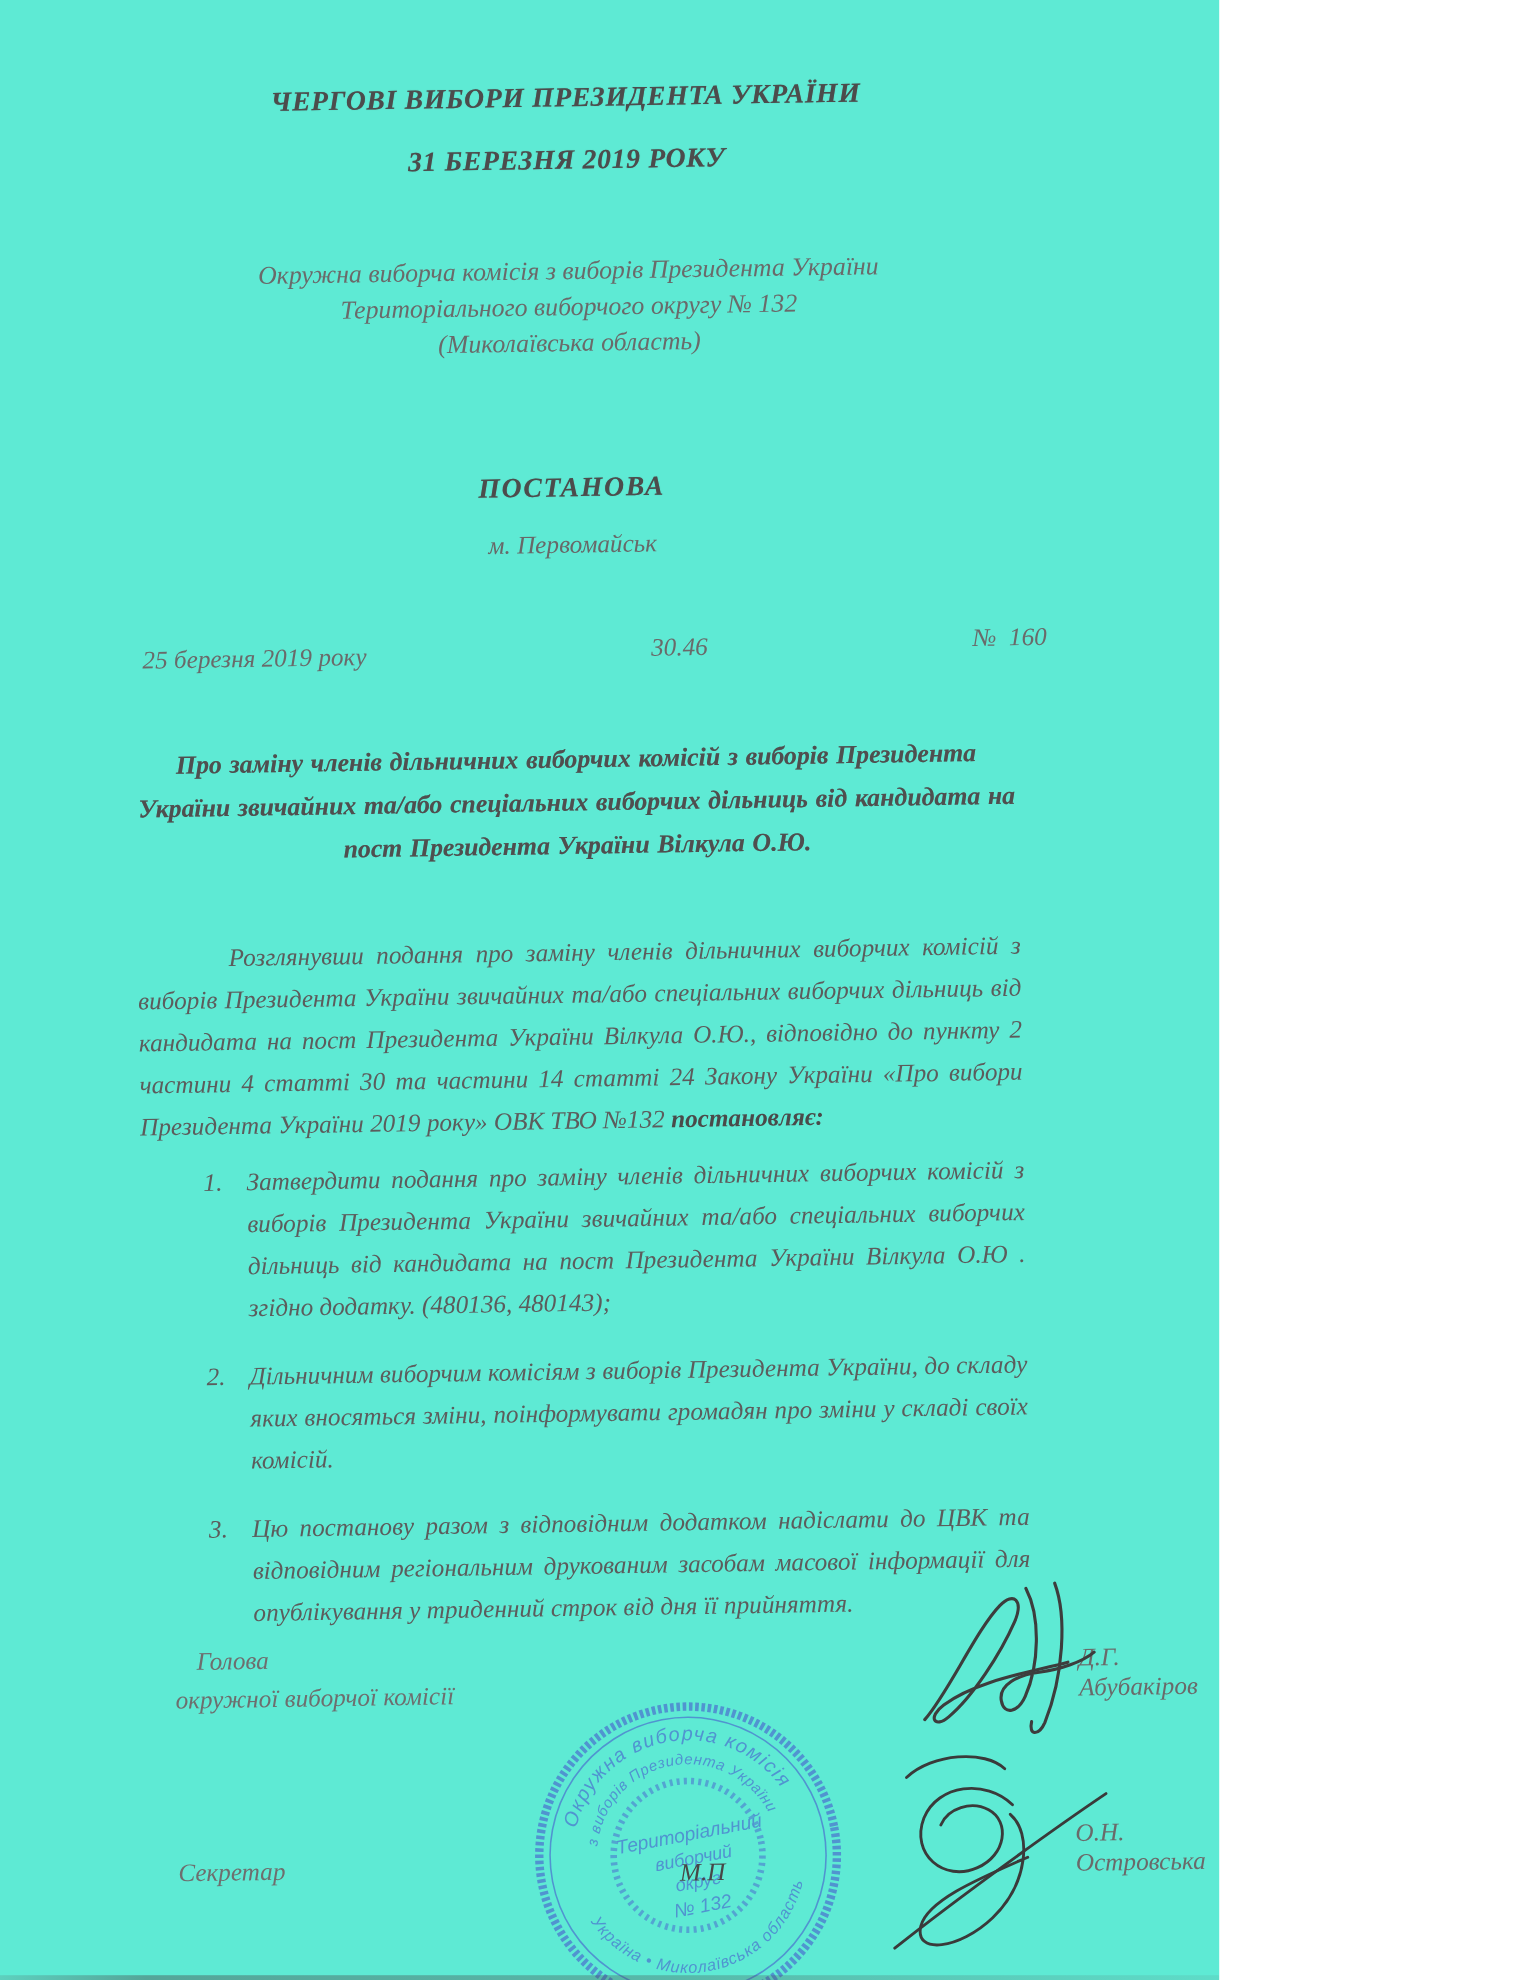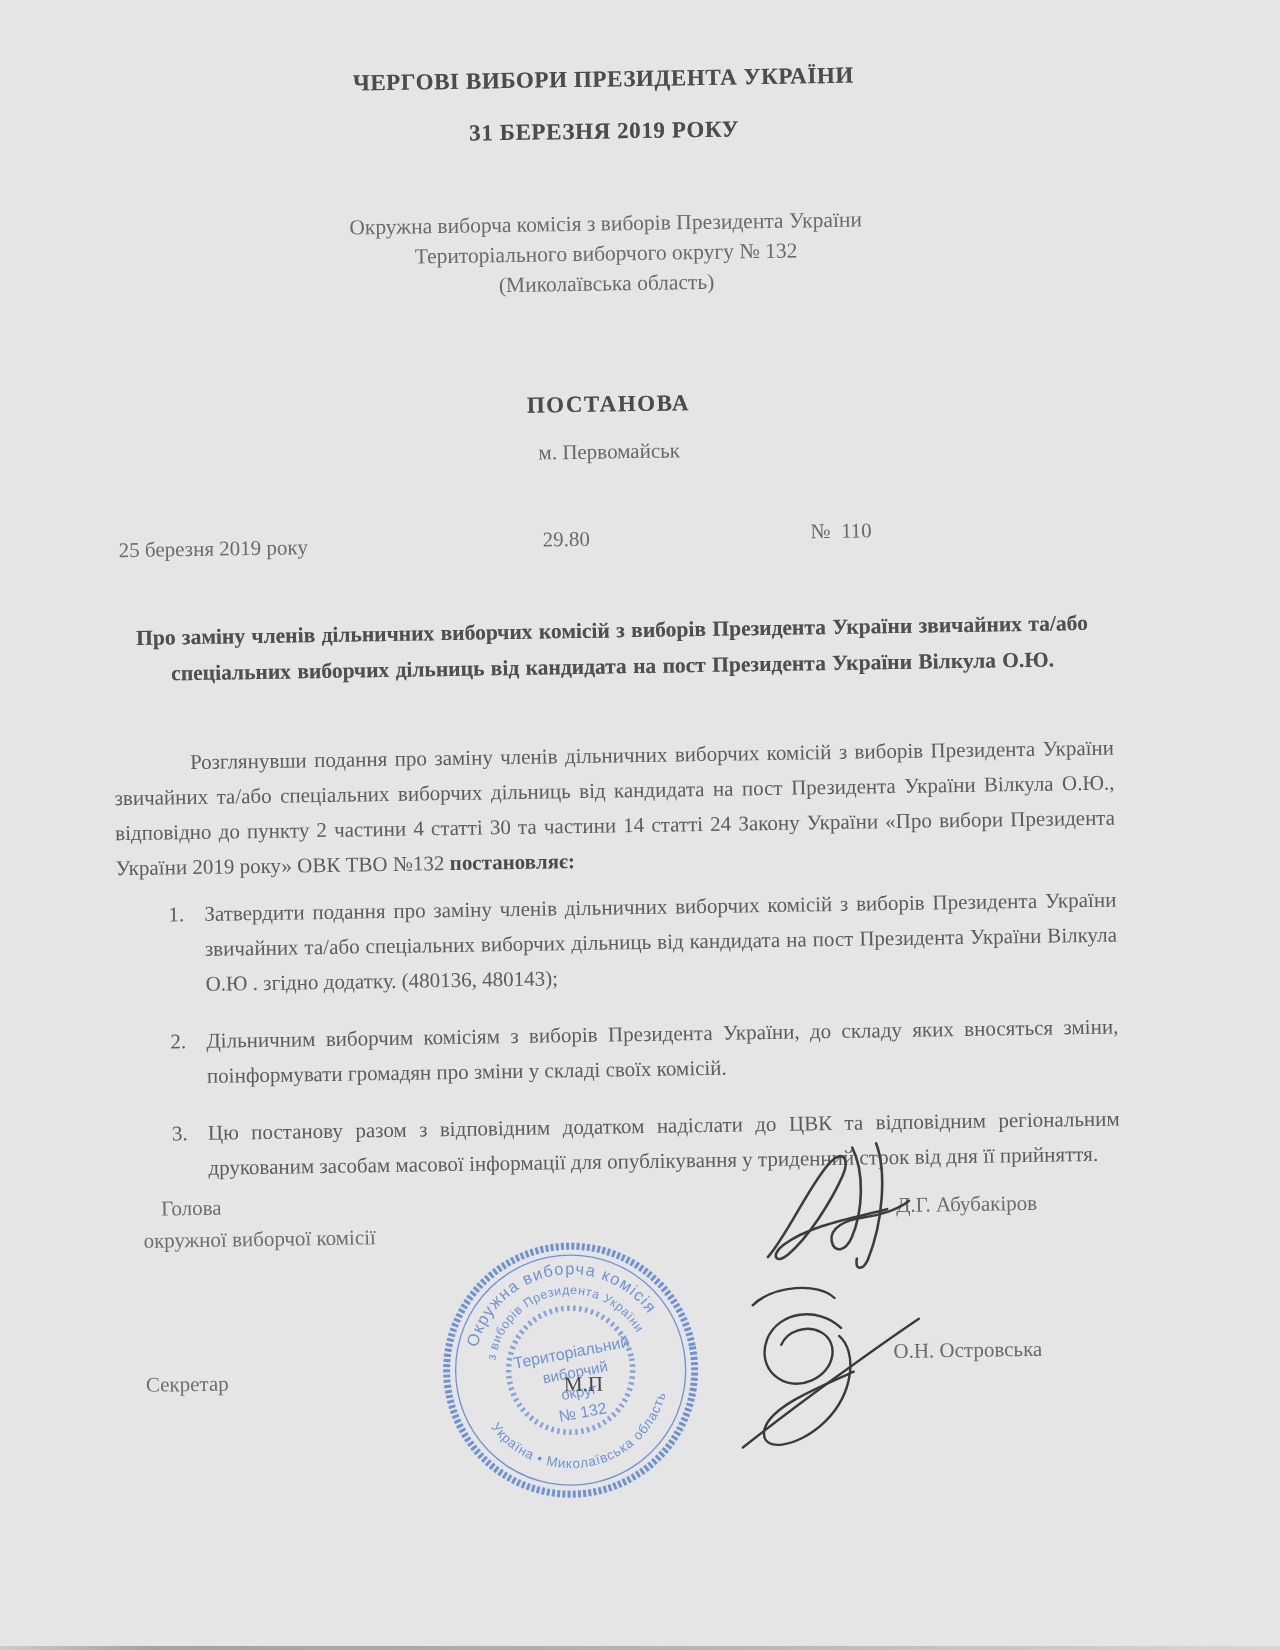--- a/index.html
+++ b/index.html
@@ -1,20 +1,21 @@
 <!DOCTYPE html>
 <html lang="uk"><head>
 <meta charset="utf-8">
 <style>
   * { margin:0; padding:0; box-sizing:border-box; }
   body { background:#ffffff; }
   .page {
-    position:relative; width:1280px; height:1650px;
-    background:#e5e5e5; overflow:hidden;
+    position:relative; width:1016px; height:1650px;
+    background:#5eead4; overflow:hidden;
     font-family:"Liberation Serif", serif;
+    font-style:italic;
   }
   .sheet {
     position:absolute; inset:0;
     transform:rotate(-0.9deg);
     transform-origin:640px 820px;
   }
   .content { padding:66px 165px 0 115px; }
 
   .hdr {
     text-align:center; font-weight:bold; font-size:23px;
@@ -93,22 +94,22 @@
         <div>Окружна виборча комісія з виборів Президента України</div>
         <div>Територіального виборчого округу № 132</div>
         <div>(Миколаївська область)</div>
       </div>
 
       <div class="doc-type">ПОСТАНОВА</div>
       <div class="city">м. Первомайськ</div>
 
       <div class="meta-row">
         <span class="meta-date">25 березня 2019 року</span>
-        <span class="meta-time">29.80</span>
-        <span class="meta-number">№  110</span>
+        <span class="meta-time">30.46</span>
+        <span class="meta-number">№  160</span>
       </div>
 
       <div class="res-title">Про заміну членів дільничних виборчих комісій з виборів Президента України звичайних та/або спеціальних виборчих дільниць від кандидата на пост Президента України Вілкула О.Ю.</div>
 
       <p class="intro"><span>Розглянувши подання про заміну членів дільничних виборчих комісій з виборів Президента України звичайних та/або спеціальних виборчих дільниць від кандидата на пост Президента України Вілкула О.Ю., відповідно до пункту 2 частини 4 статті 30 та частини 14 статті 24 Закону України «Про вибори Президента України 2019 року» ОВК ТВО №132 </span><span class="bold">постановляє:</span></p>
 
       <div class="items">
         <div class="item">
           <span class="num">1.</span>
           <span class="txt">Затвердити подання про заміну членів дільничних виборчих комісій з виборів Президента України звичайних та/або спеціальних виборчих дільниць від кандидата на пост Президента України Вілкула О.Ю . згідно додатку. (480136, 480143);</span>

